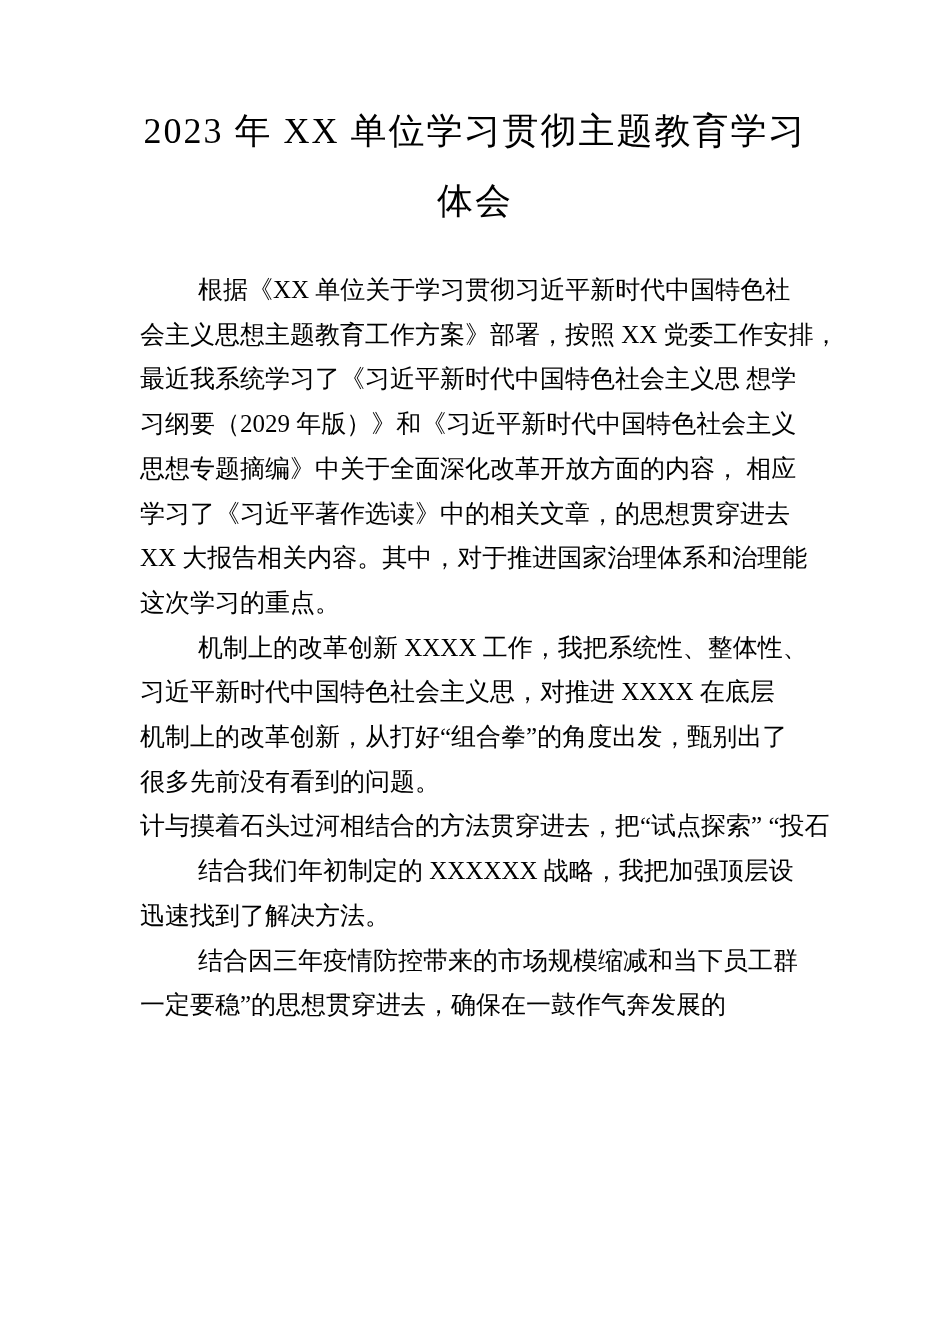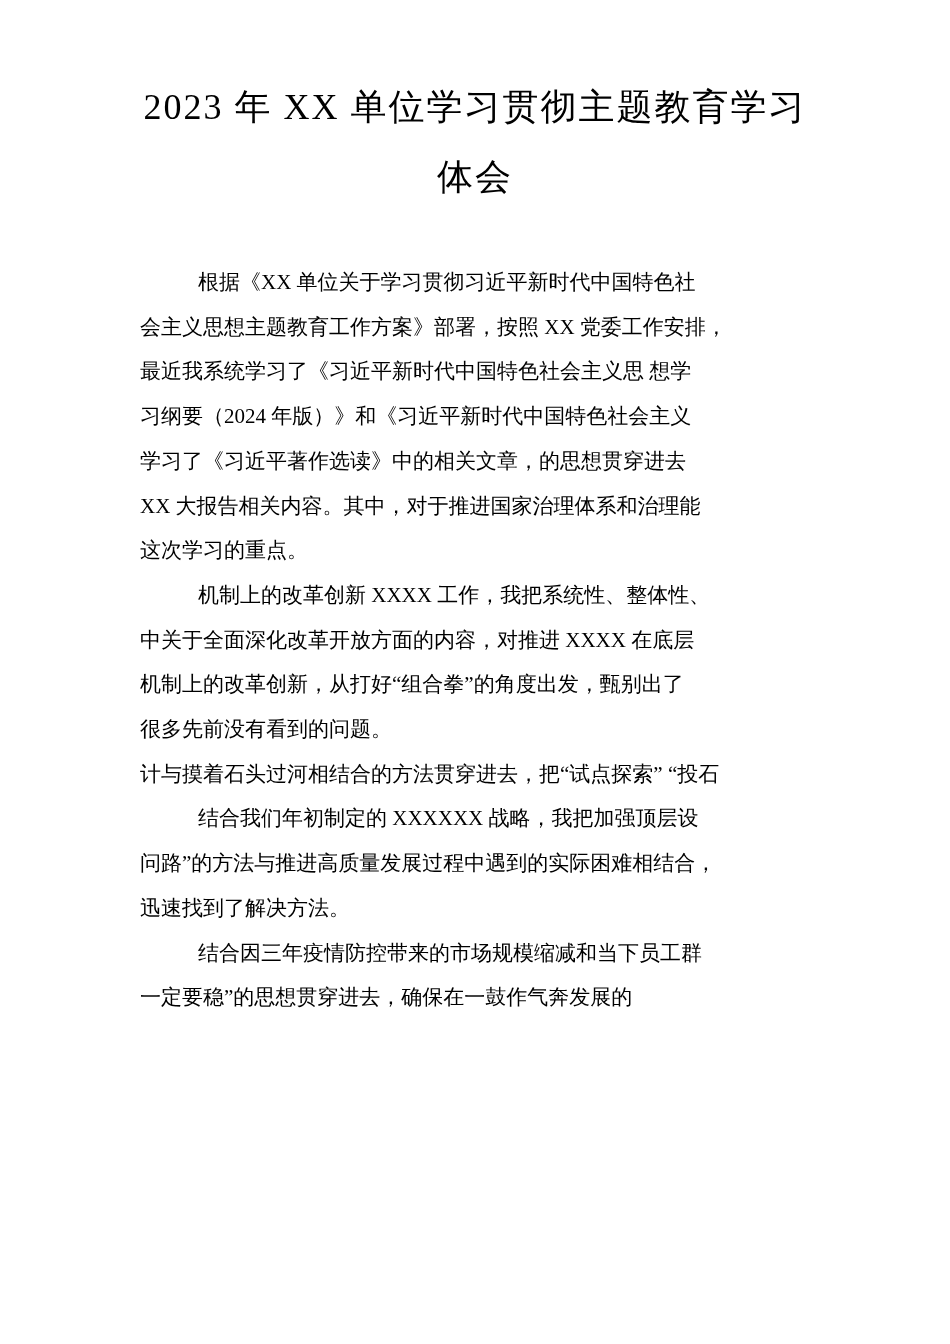--- a/index.html
+++ b/index.html
@@ -11,36 +11,36 @@
     position: relative;
     width: 950px;
     height: 1344px;
     background: #ffffff;
     color: #000000;
     font-family: "Liberation Serif", "DejaVu Serif", serif;
     overflow: hidden;
   }
   .doc-title {
     margin: 0;
-    padding-top: 72px;
+    padding-top: 96px;
     text-align: center;
     font-size: 36px;
     font-weight: normal;
     line-height: 70px;
     letter-spacing: 2px;
   }
   .title-line {
     display: block;
     white-space: pre;
   }
   .doc-body {
-    margin-top: 48px;
+    margin-top: 32px;
     margin-left: 140px;
     width: 712px;
-    font-size: 21px;
+    font-size: 25px;
     line-height: 44.7px;
   }
   .body-line {
     white-space: pre;
   }
   .body-line.indent {
     text-indent: 58px;
   }
 </style>
 </head>
@@ -48,28 +48,28 @@
 
 <div class="page">
   <h1 class="doc-title">
     <span class="title-line">2023 年 XX 单位学习贯彻主题教育学习</span>
     <span class="title-line">体会</span>
   </h1>
   <div class="doc-body">
       <div class="body-line indent">根据《XX 单位关于学习贯彻习近平新时代中国特色社</div>
       <div class="body-line">会主义思想主题教育工作方案》部署，按照 XX 党委工作安排，</div>
       <div class="body-line">最近我系统学习了《习近平新时代中国特色社会主义思 想学</div>
-      <div class="body-line">习纲要（2024 年版）》和《习近平新时代中国特色社会主义</div>
+      <div class="body-line">习纲要（2029 年版）》和《习近平新时代中国特色社会主义</div>
+      <div class="body-line">思想专题摘编》中关于全面深化改革开放方面的内容， 相应</div>
       <div class="body-line">学习了《习近平著作选读》中的相关文章，的思想贯穿进去</div>
       <div class="body-line">XX 大报告相关内容。其中，对于推进国家治理体系和治理能</div>
       <div class="body-line">这次学习的重点。</div>
       <div class="body-line indent">机制上的改革创新 XXXX 工作，我把系统性、整体性、</div>
-      <div class="body-line">中关于全面深化改革开放方面的内容，对推进 XXXX 在底层</div>
+      <div class="body-line">习近平新时代中国特色社会主义思，对推进 XXXX 在底层</div>
       <div class="body-line">机制上的改革创新，从打好“组合拳”的角度出发，甄别出了</div>
       <div class="body-line">很多先前没有看到的问题。</div>
       <div class="body-line">计与摸着石头过河相结合的方法贯穿进去，把“试点探索” “投石</div>
       <div class="body-line indent">结合我们年初制定的 XXXXXX 战略，我把加强顶层设</div>
-      <div class="body-line">问路”的方法与推进高质量发展过程中遇到的实际困难相结合，</div>
       <div class="body-line">迅速找到了解决方法。</div>
       <div class="body-line indent">结合因三年疫情防控带来的市场规模缩减和当下员工群</div>
       <div class="body-line">一定要稳”的思想贯穿进去，确保在一鼓作气奔发展的</div>
     </div>
 </div>
 
 </body></html>

